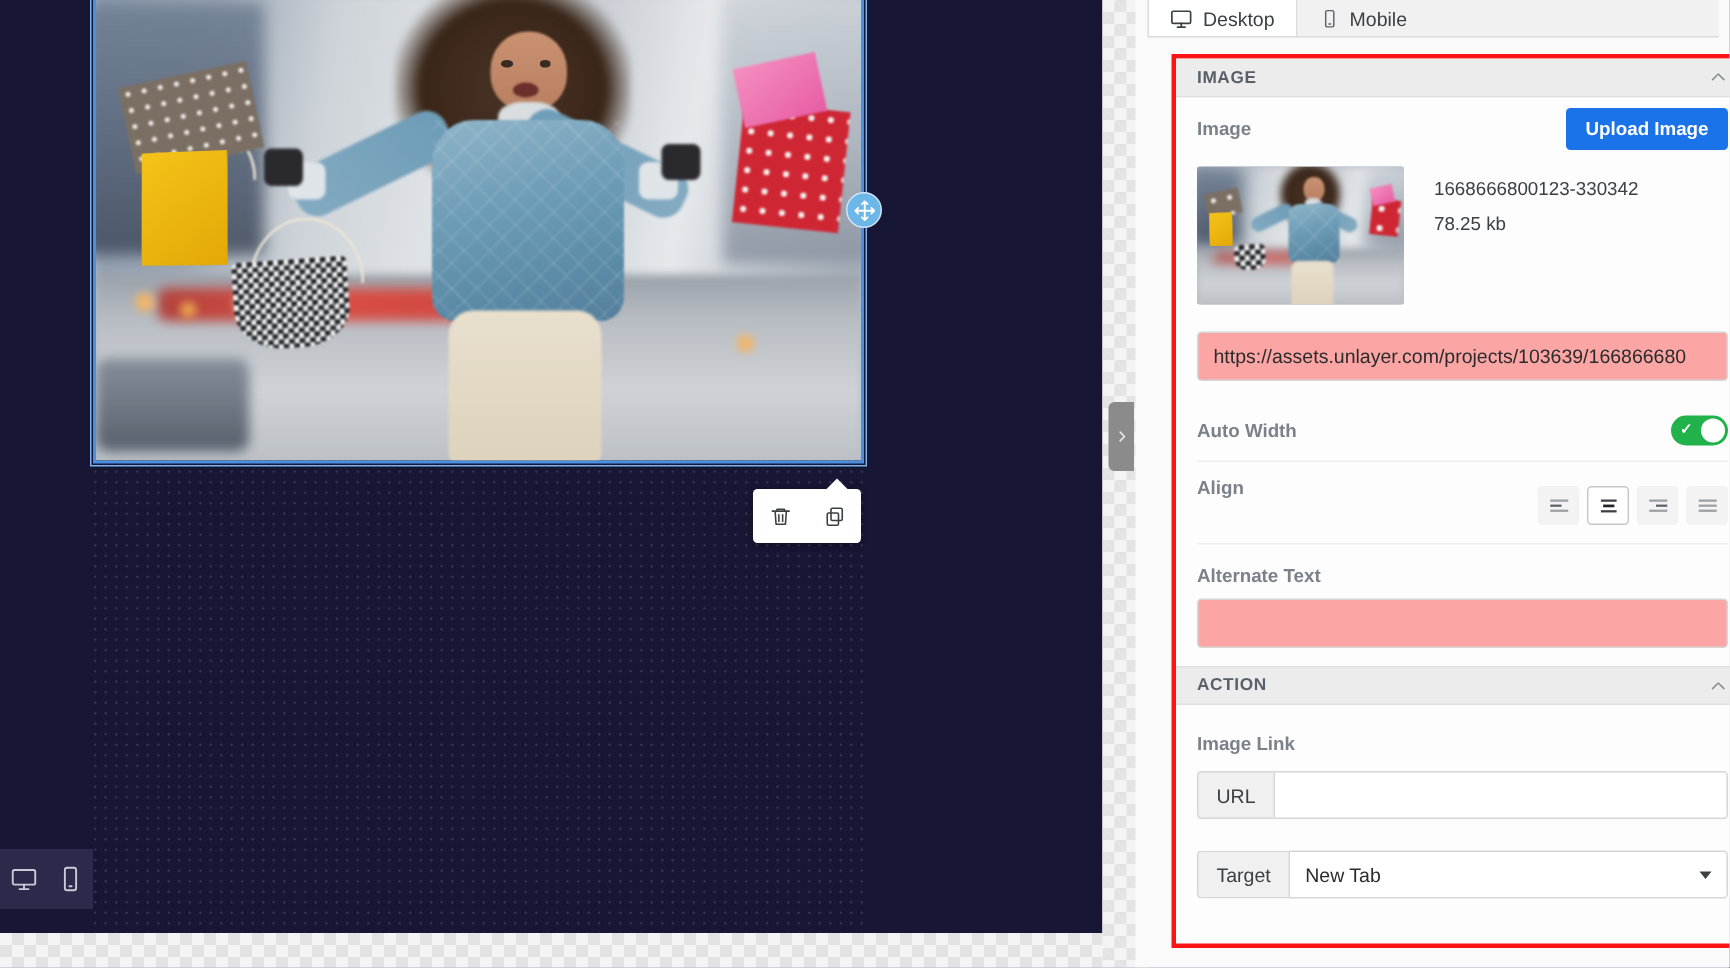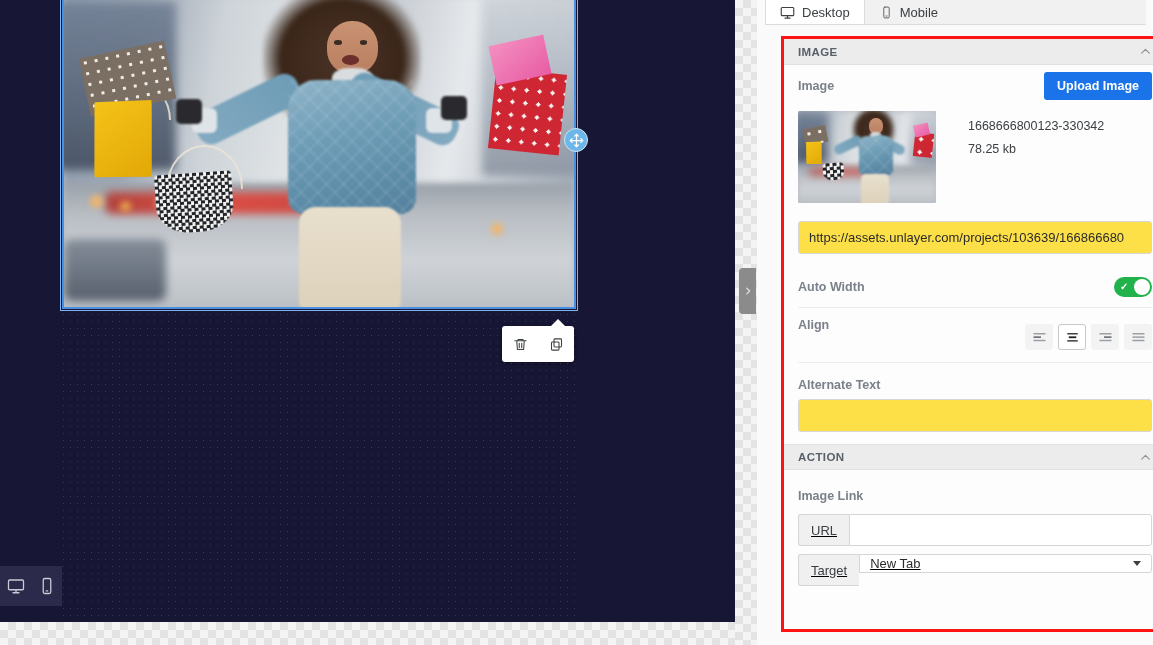--- a/index.html
+++ b/index.html
@@ -271,35 +271,35 @@
     border: none; border-radius: 3px; padding: 7px 13px; cursor: pointer;
   }
   .btn-white {
     background: #fff; color: #3c4043; font-size: 12.5px;
     border: 1px solid #d6d6d6; border-radius: 3px; padding: 6px 10px;
     cursor: pointer; display: flex; align-items: center; gap: 6px;
   }
   .caret { width: 0; height: 0; border-left: 4px solid transparent;
     border-right: 4px solid transparent; border-top: 5px solid #3c4043; }
 
-  #thumb-row { display: flex; gap: 32px; padding: 4px 0 12px; }
+  #thumb-row { display: flex; gap: 20px; padding: 4px 0 12px; }
   #thumb {
     width: 138px; height: 92px; border-radius: 2px; overflow: hidden;
     position: relative; background: #b8bcc4; flex: none;
   }
   .thumb-meta { font-size: 12.5px; color: #3c4043; line-height: 1.85; padding-top: 4px; }
 
   .field-label-row {
     display: flex; align-items: center; justify-content: space-between;
     padding-top: 4px;
   }
   .dim-text { font-size: 11.5px; color: #a3a8ae; }
   .text-input {
     width: 100%; height: 33px; border: 1px solid #d6d6d6; border-radius: 3px;
-    background: #fde047; font-size: 13px; color: #2b2b2b; padding: 0 10px;
+    background: #fca5a5; font-size: 13px; color: #2b2b2b; padding: 0 10px;
     font-family: "Liberation Sans", sans-serif;
   }
   .field-wrap { padding: 6px 0 12px; }
 
   .toggle {
     width: 38px; height: 20px; border-radius: 10px; background: #21b24b;
     position: relative; cursor: pointer; display: flex; align-items: center;
   }
   .toggle .knob {
     position: absolute; right: 2px; width: 16px; height: 16px;
@@ -311,34 +311,34 @@
   .align-group { display: flex; gap: 5px; padding: 6px 0 12px; justify-content: flex-end; }
   .align-btn {
     width: 28px; height: 26px; border-radius: 3px; background: #f3f3f3;
     border: 1px solid transparent; display: flex; align-items: center;
     justify-content: center; cursor: pointer;
   }
   .align-btn.selected { background: #fff; border-color: #c8c8c8; }
   .align-row { display: flex; align-items: flex-start; justify-content: space-between;
     padding-top: 10px; }
 
-  .inline-field { display: flex; margin-bottom: 8px; text-decoration: underline; }
+  .inline-field { display: flex; margin-bottom: 21px; }
   .inline-prefix {
     background: #f0f0f0; border: 1px solid #d6d6d6; border-right: none;
     border-radius: 3px 0 0 3px; padding: 0 12px; height: 32px;
     display: flex; align-items: center; font-size: 13px; color: #3c4043;
     flex: none;
   }
   .inline-input {
     flex: 1; height: 32px; border: 1px solid #d6d6d6; border-radius: 0 3px 3px 0;
     background: #fff; font-size: 13px; padding: 0 10px; color: #2b2b2b;
     font-family: "Liberation Sans", sans-serif;
   }
   .inline-select {
-    flex: 1; height: 19px; border: 1px solid #d6d6d6; border-radius: 0 3px 3px 0;
+    flex: 1; height: 32px; border: 1px solid #d6d6d6; border-radius: 0 3px 3px 0;
     background: #fff; font-size: 13px; padding: 0 10px; color: #2b2b2b;
     display: flex; align-items: center; justify-content: space-between;
     cursor: pointer;
   }
 </style>
 </head>
 <body>
 
 <div id="app">
 

